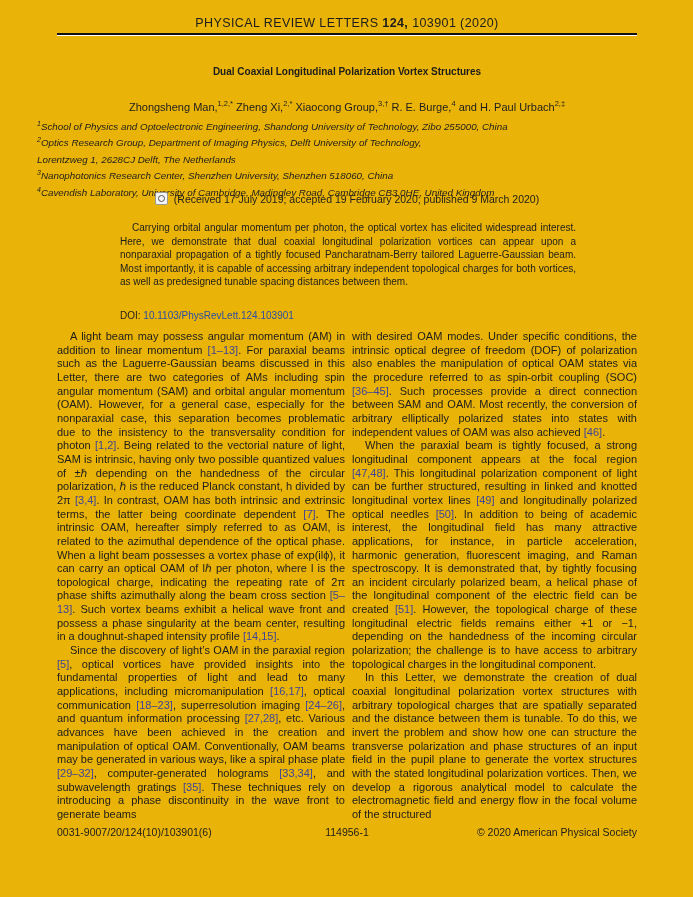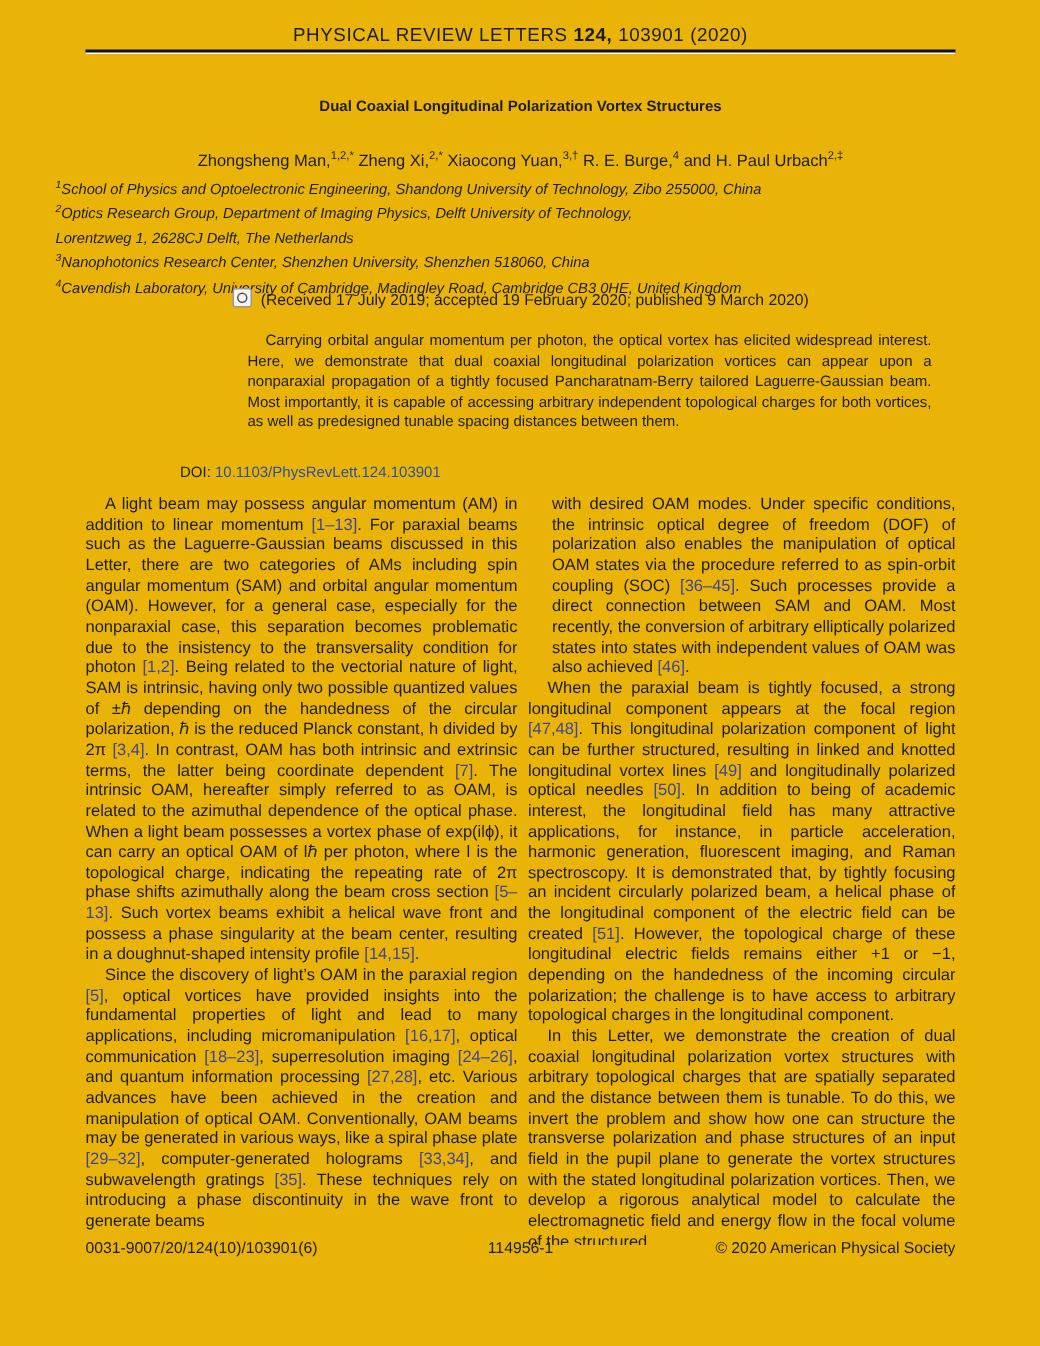--- a/index.html
+++ b/index.html
@@ -44,56 +44,56 @@
     border:1px solid #999; border-radius:2px; vertical-align:-2px;
     position:relative; background:#f4f4f4;
   }
   .orcid::after {
     content:""; position:absolute; left:2px; top:2px; width:7px; height:7px;
     border-radius:50%; border:1.5px solid #555; box-sizing:border-box;
   }
   
   .abstract {
     position:absolute; top:221px; left:120px; width:456px;
-    font-size:10px; line-height:13.6px; text-align:justify; text-indent:12px;margin-left:45px;
+    font-size:10px; line-height:13.6px; text-align:justify; text-indent:12px;
   }
   .doi-line {
     position:absolute; top:310px; left:120px; width:456px; font-size:10px;
   }
   .doi-line a { color:#2b50a1; text-decoration:none; }
   
   .col {
     position:absolute; top:330px; width:288px; height:500px;
     font-size:11px; line-height:13.65px; text-align:justify; overflow:hidden;
   }
   .col-left  { left:57px; }
   .col-right { left:352px; width:285px; }
   .col p { margin:0; text-indent:13px; }
-  .col p.noindent { text-indent:0;margin-left:16px; }
+  .col p.noindent { text-indent:0; }
   .cite { color:#3f4596; }
   
   .footer {
     position:absolute; top:826px; left:57px; width:580px;
     font-size:10.5px;
   }
   .footer .f-left   { position:absolute; left:0; }
   .footer .f-center { position:absolute; left:0; width:100%; text-align:center; }
   .footer .f-right  { position:absolute; right:0; }
 </style>
 </head>
 <body>
 
 <div class="page">
 
   <div class="journal-header"><span>PHYSICAL REVIEW LETTERS</span> <span class="vol">124,</span> <span>103901 (2020)</span></div>
   <div class="header-rule"></div>
 
   <div class="paper-title">Dual Coaxial Longitudinal Polarization Vortex Structures</div>
 
-  <div class="authors"><span>Zhongsheng Man,</span><sup>1,2,*</sup><span> Zheng Xi,</span><sup>2,*</sup><span> Xiaocong Yuan,</span><sup>3,†</sup><span> R. E. Burge,</span><sup>4</sup><span> and H. Paul Urbach</span><sup>2,‡</sup></div>
+  <div class="authors"><span>Zhongsheng Man,</span><sup>1,2,*</sup><span> Zheng Xi,</span><sup>2,*</sup><span> Xiaocong Group,</span><sup>3,†</sup><span> R. E. Burge,</span><sup>4</sup><span> and H. Paul Urbach</span><sup>2,‡</sup></div>
 
   <div class="affiliations">
     <div><sup>1</sup><span>School of Physics and Optoelectronic Engineering, Shandong University of Technology, Zibo 255000, China</span></div>
     <div><sup>2</sup><span>Optics Research Group, Department of Imaging Physics, Delft University of Technology,</span></div>
     <div><sup></sup><span>Lorentzweg 1, 2628CJ Delft, The Netherlands</span></div>
     <div><sup>3</sup><span>Nanophotonics Research Center, Shenzhen University, Shenzhen 518060, China</span></div>
     <div><sup>4</sup><span>Cavendish Laboratory, University of Cambridge, Madingley Road, Cambridge CB3 0HE, United Kingdom</span></div>
   </div>
 
   <div class="received-line"><span class="orcid"></span><span>(Received 17 July 2019; accepted 19 February 2020; published 9 March 2020)</span></div>

